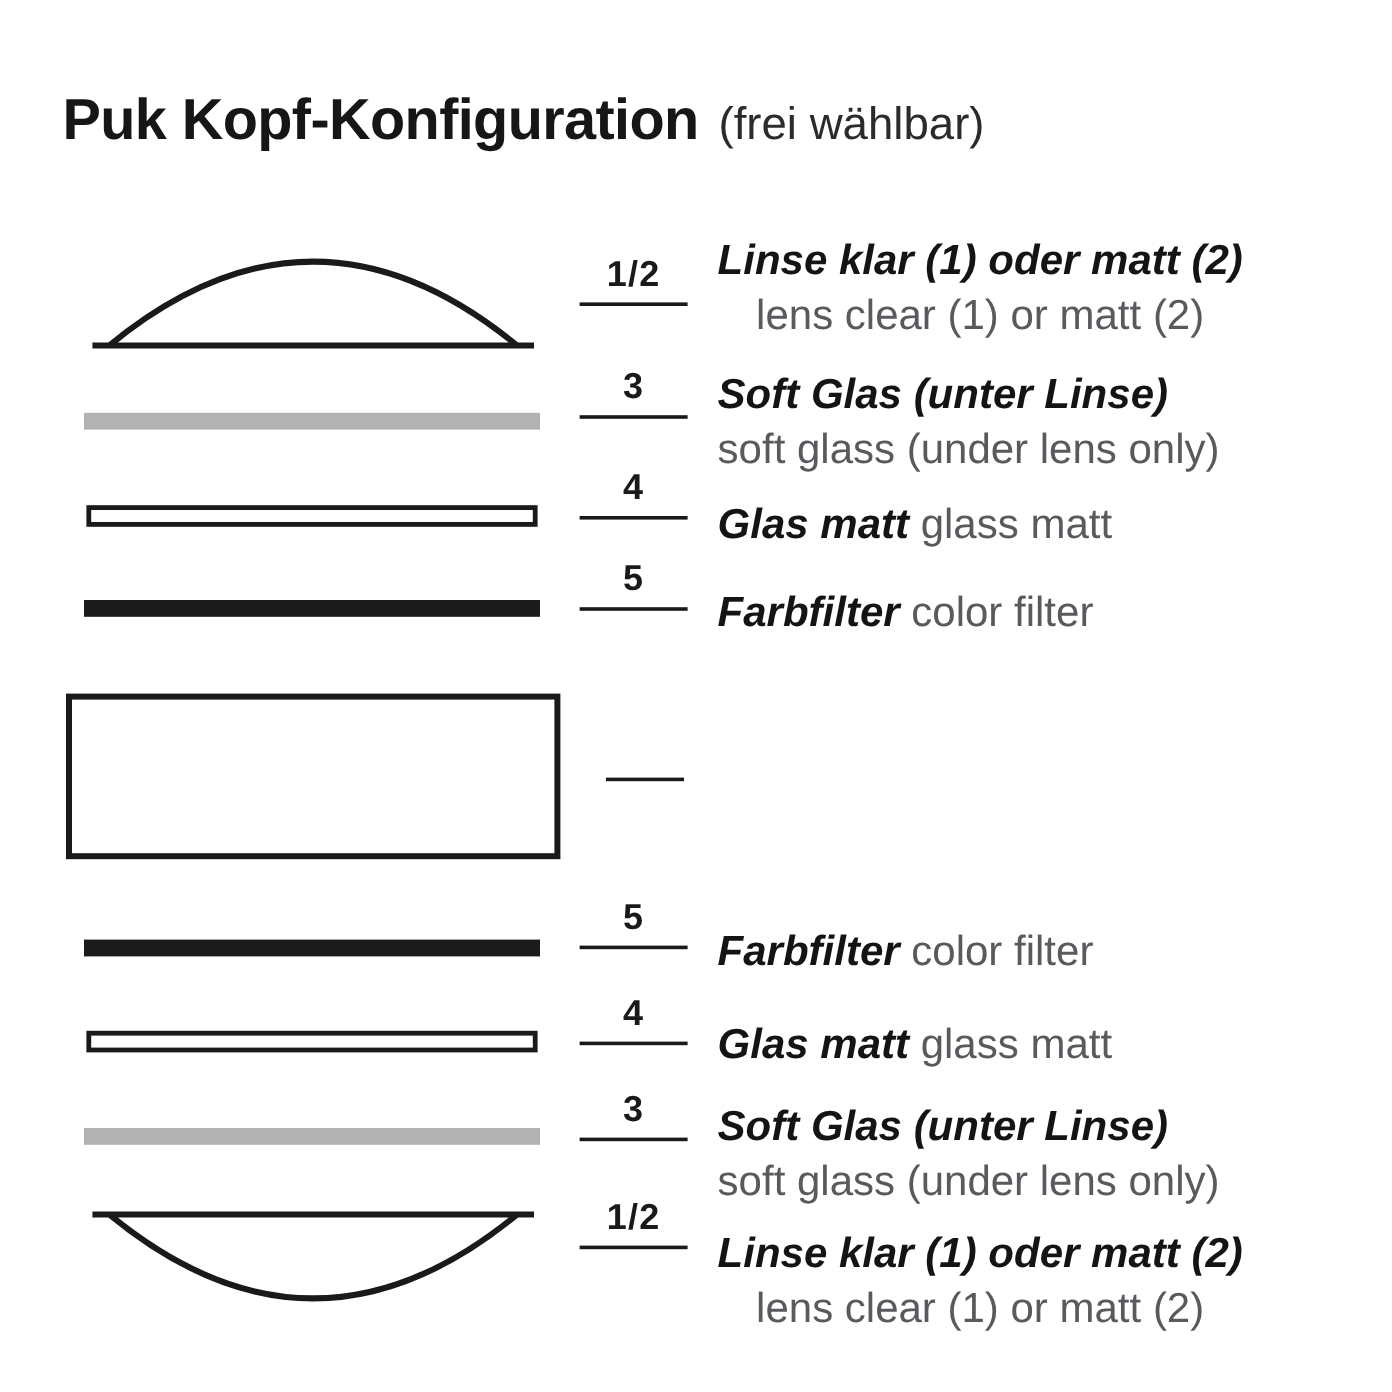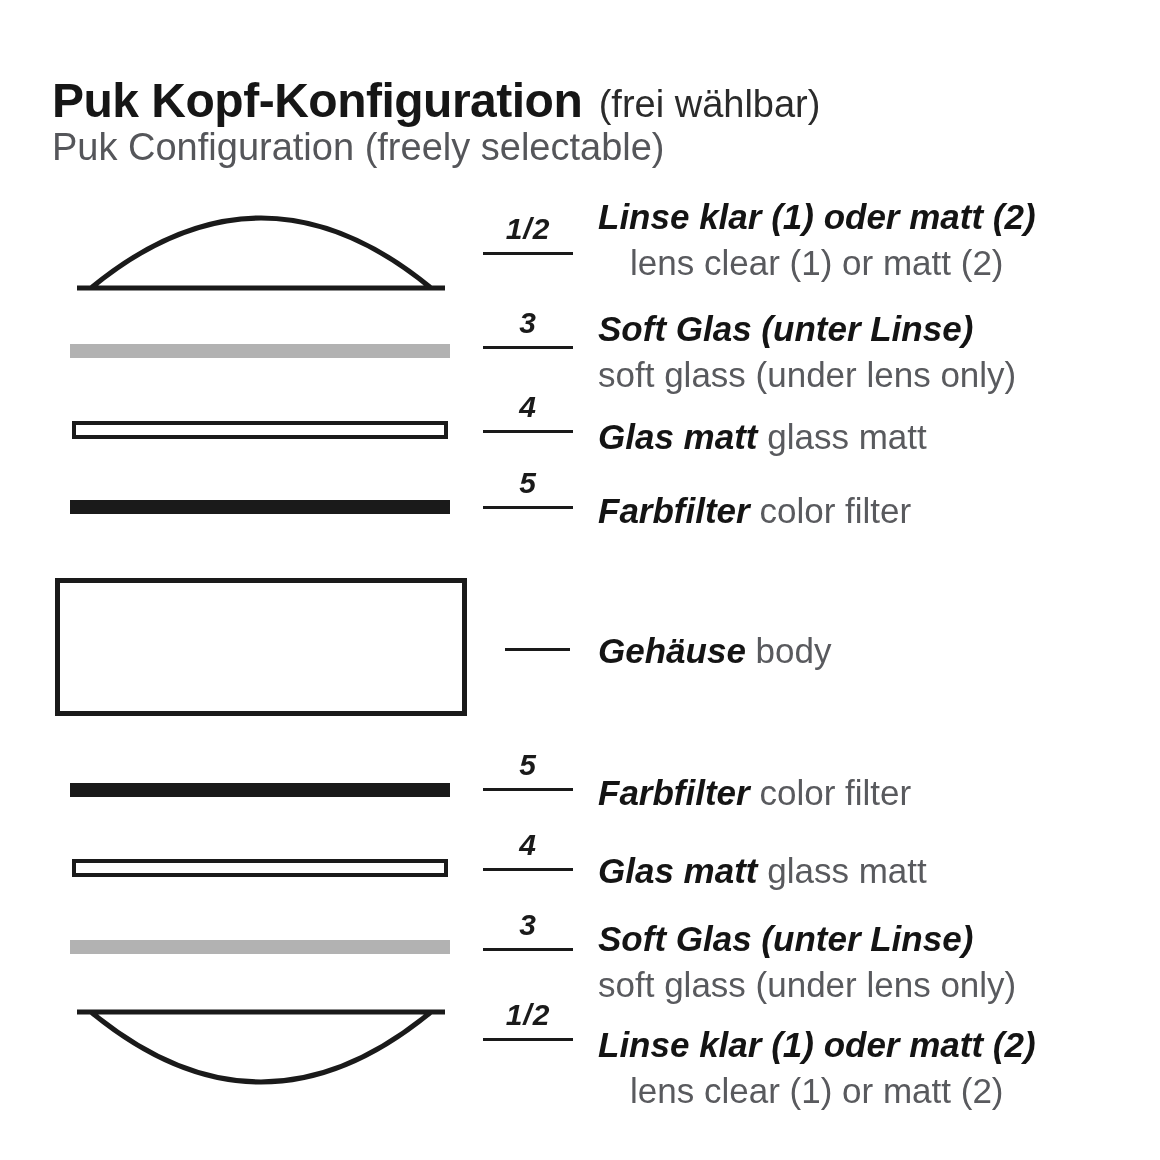--- a/index.html
+++ b/index.html
@@ -28,41 +28,40 @@
   .body-rect{
     box-sizing:border-box;
     border:5px solid #1a1a1a;background:#ffffff;
   }
   svg{display:block;}
 
   
   .leader{position:absolute;width:90px;text-align:center;}
   .leader .num{
     font-size:30px;font-weight:600;color:#1a1a1a;
-    line-height:30px;height:30px;letter-spacing:1px;font-style:italic;
+    line-height:30px;height:30px;letter-spacing:1px;
   }
   .leader .line{margin-top:8px;border-top:3px solid #1a1a1a;height:0;}
   .leader-plain{position:absolute;border-top:3px solid #1a1a1a;height:0;}
 
   
   .label{position:absolute;left:598px;font-size:35px;line-height:46px;white-space:nowrap;}
   .de{font-weight:700;color:#141414;font-style:italic;}
   .en{font-weight:400;color:#595a5e;}
   .line2{display:block;text-align:center;}
 </style>
 </head>
 <body>
 
 <div class="canvas">
 
   <div class="title-wrap">
     <span class="title-main">Puk Kopf-Konfiguration</span>
     <span class="title-note">(frei wählbar)</span>
   </div>
-  <div class="subtitle">Puk Configuration (freely selectable)</div>
 
   <div class="shape" style="left:75px;top:206px;">
     <svg width="372" height="86" viewBox="0 0 372 86">
       <path d="M2 82 H370 M16 82 Q186 -58 356 82" fill="none" stroke="#1a1a1a" stroke-width="5"></path>
     </svg>
   </div>
   <div class="leader" style="left:483px;top:214px;">
     <div class="num">1/2</div>
     <div class="line"></div>
   </div>
@@ -96,24 +95,20 @@
     <div class="num">5</div>
     <div class="line"></div>
   </div>
   <div class="label" style="top:488px;">
     <span class="de">Farbfilter</span>
     <span class="en">color filter</span>
   </div>
 
   <div class="shape body-rect" style="left:55px;top:578px;width:412px;height:138px;"></div>
   <div class="leader-plain" style="left:505px;top:648px;width:65px;"></div>
-  <div class="label" style="top:628px;">
-    <span class="de">Gehäuse</span>
-    <span class="en">body</span>
-  </div>
 
   <div class="shape bar bar-black" style="left:70px;top:783px;width:380px;"></div>
   <div class="leader" style="left:483px;top:750px;">
     <div class="num">5</div>
     <div class="line"></div>
   </div>
   <div class="label" style="top:770px;">
     <span class="de">Farbfilter</span>
     <span class="en">color filter</span>
   </div>

